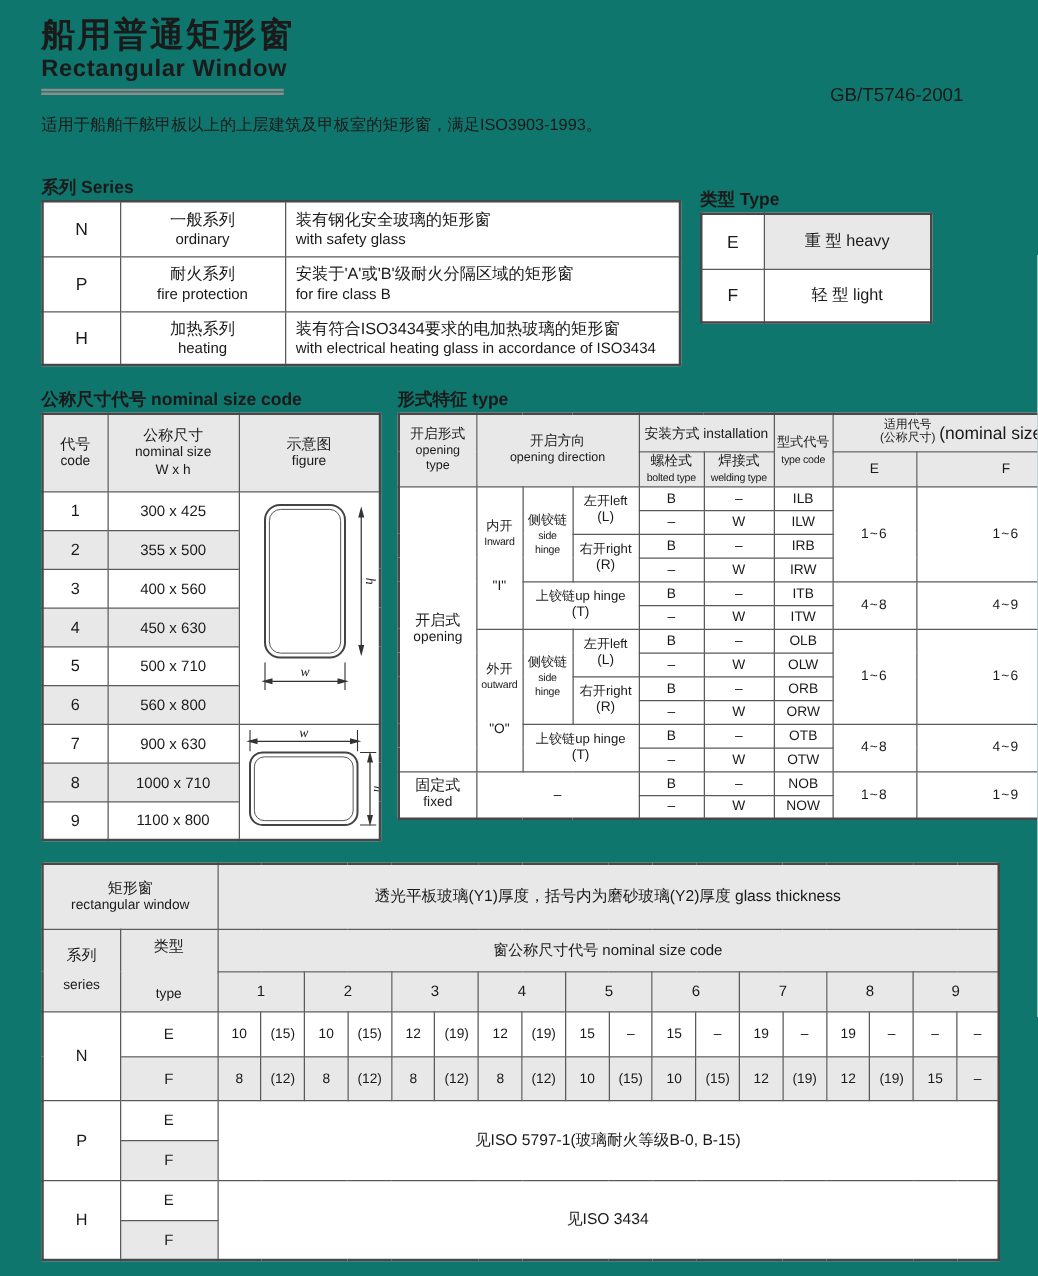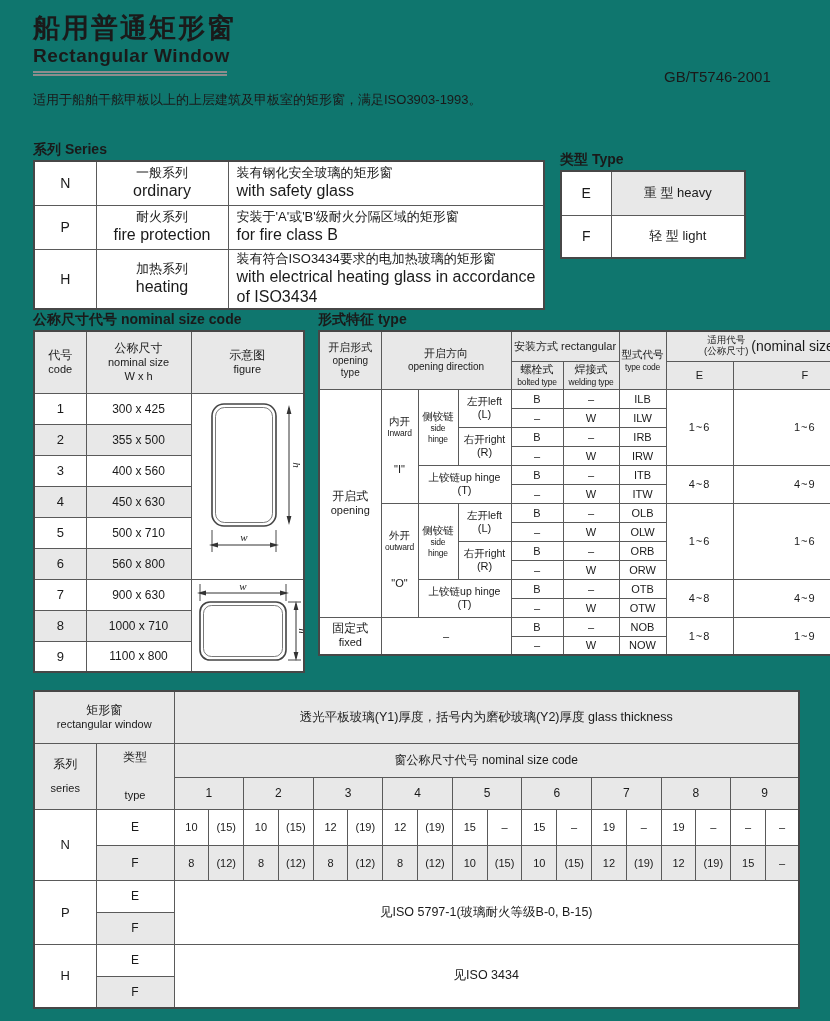--- a/index.html
+++ b/index.html
@@ -14,21 +14,21 @@
   .intro{font-size:13px;line-height:20px}
   .intro .enl{font-size:12.5px}
   .seclabel{font-size:14px;font-weight:bold}
   table{border-collapse:collapse;table-layout:fixed;background:#fff}
   table.frame{border:2px solid #474747}
   td{border:1px solid #5a5a5a;text-align:center;vertical-align:middle;padding:1px 2px;overflow:hidden}
   .shade{background:#e8e8e8}
   .stack{display:flex;flex-direction:column;justify-content:center;line-height:1.25}
   .left{text-align:left;padding-left:8px}
   .f14{font-size:14px}.f13{font-size:13px}.f12{font-size:12px}.f11{font-size:11px}
-  .cn13{font-size:13px}.en12{font-size:16px}
+  .cn13{font-size:13px}.en12{font-size:12px}
   .cn12{font-size:12px}.en11{font-size:11px}
   .cn11{font-size:11px}.en10{font-size:10px}.cn10{font-size:10.5px}
   .tiny{font-size:8.5px;letter-spacing:-.2px}
   .range{font-size:12px;letter-spacing:1px}
   .form td{font-size:11px}
   .nomwrap{display:flex;align-items:center;justify-content:center;gap:3px}
   .nomwrap .cncol{display:flex;flex-direction:column;font-size:9.5px;line-height:1.15}
   .nomwrap .encol{font-size:14px}
   .glass{font-size:12.5px}
   .note{font-size:12.5px}
@@ -246,21 +246,21 @@
         <span class="cn11">开启形式</span>
         <span class="en10">opening type</span>
             </div>
           </td>
       <td rowspan="2" colspan="3" class="shade">
             <div class="stack">
         <span class="cn11">开启方向</span>
         <span class="en10">opening direction</span>
             </div>
           </td>
-      <td colspan="2" class="shade cn10">安装方式  rectangular</td>
+      <td colspan="2" class="shade cn10">安装方式  installation</td>
       <td rowspan="2" class="shade">
             <div class="stack">
         <span class="cn10">型式代号</span>
         <span class="tiny">type code</span>
             </div>
           </td>
       <td colspan="2" class="shade">
         <div class="nomwrap">
           <span class="cncol">
             <span>适用代号</span>

